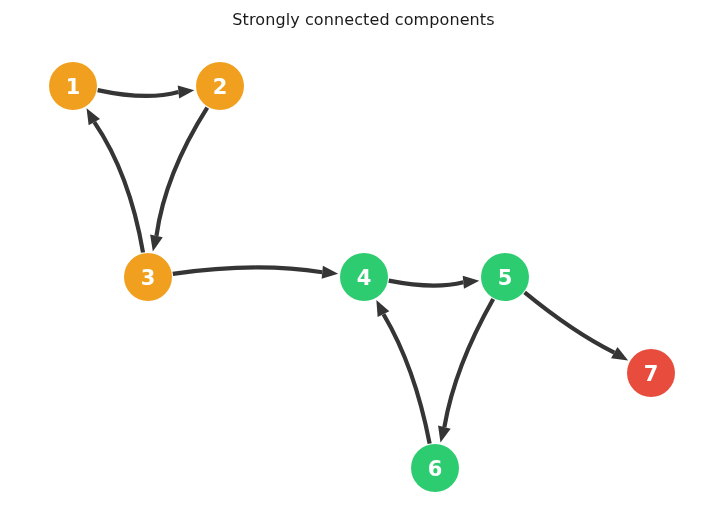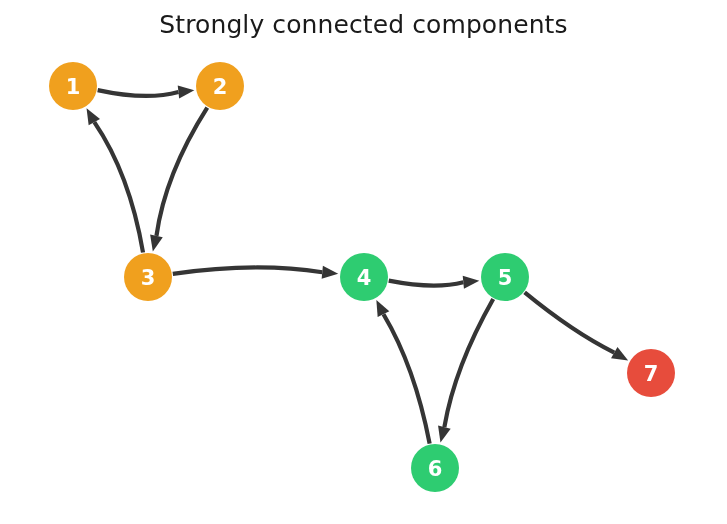--- a/index.html
+++ b/index.html
@@ -18,21 +18,21 @@
     width: 727px;
     height: 524px;
     background: #ffffff;
   }
   #chart-title {
     position: absolute;
     top: 10px;
     left: 0;
     width: 727px;
     text-align: center;
-    font-size: 25px;
+    font-size: 16px;
     font-weight: 400;
     color: #1a1a1a;
     font-family: "DejaVu Sans", sans-serif;
     letter-spacing: 0.1px;
   }
   svg#graph-canvas {
     position: absolute;
     top: 0;
     left: 0;
     width: 727px;

